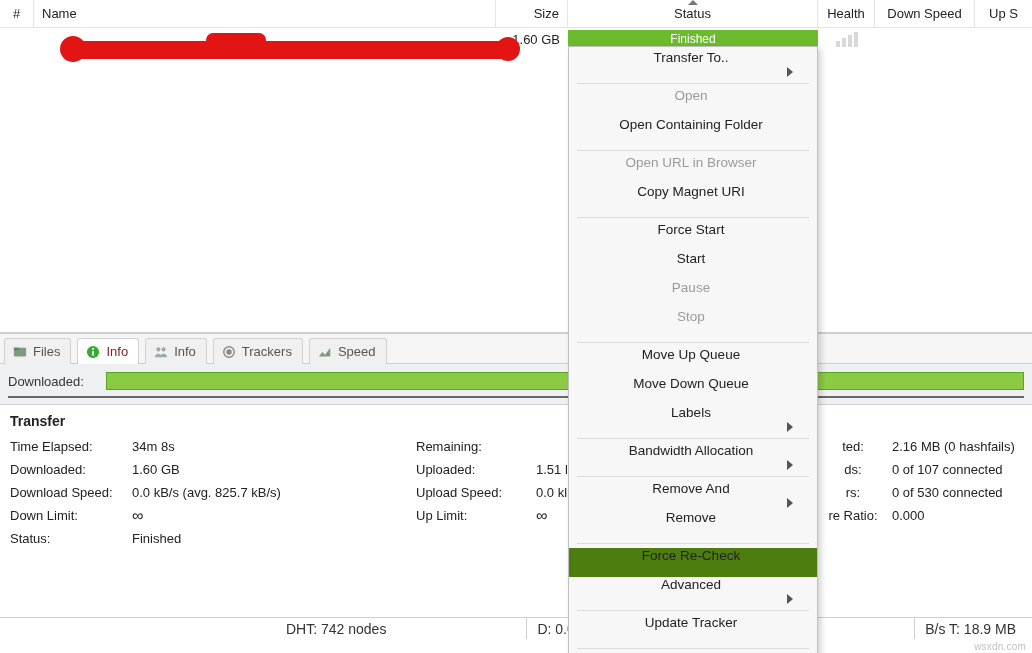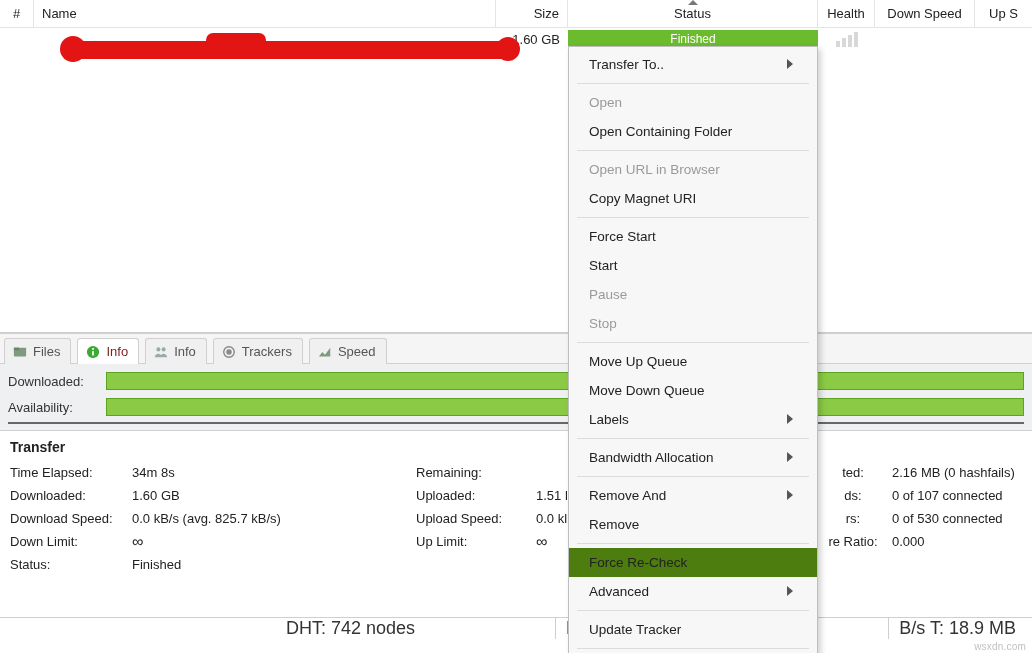--- a/index.html
+++ b/index.html
@@ -140,21 +140,21 @@
   .tcol2 .k { width:120px; }
   .tcol2 .v { width:46px; }
   .tcol3 .k { width:70px; text-align:center; padding-right:8px;}
   .tcol3 .v { }
   .tcol3 { flex: 0 0 200px; }
 
   
   .statusbar {
     position:absolute; left:0; right:0; bottom:14px;
     height:22px; border-top:1px solid #cfcfcf;
-    display:flex; align-items:center; font-size:18px; color:#333;
+    display:flex; align-items:center; font-size:14px; color:#333;
     padding: 0 6px;
   }
   .statusbar .seg { padding:0 10px; border-left:1px solid #cfcfcf; height:100%; display:flex; align-items:center;}
   .statusbar .seg:first-child{border-left:none;}
   .seg.dht { margin-left:270px; }
   .seg.d   { margin-left:130px; }
 
   
   .ctx {
     position:absolute;
@@ -163,20 +163,21 @@
     background:#f7f7f7;
     border:1px solid #bfbfbf;
     box-shadow: 3px 3px 6px rgba(0,0,0,.18);
     padding: 3px 0;
     font-size:13.5px;
     z-index: 50;
   }
   .ctx .item {
     height:29px; display:flex; align-items:center;
     padding: 0 24px 0 20px;
+    flex-direction: column;
   }
   .ctx .item.disabled { color:#9a9a9a; }
   .ctx .item.highlight { background:#4d7c0f; }
   .ctx .sep { height:1px; background:#dcdcdc; margin:4px 8px; }
   .ctx .item .sub { margin-left:auto; color:#555; }
   .ctx .item .sub::after{
     content:''; display:inline-block; width:0;height:0;
     border-top:5px solid transparent; border-bottom:5px solid transparent;
     border-left:6px solid currentColor;
   }
@@ -294,24 +295,20 @@
     </span>
     <span>Speed</span>
   </div>
 </div>
 
 <div class="bars">
   <div class="bars-row">
     <span class="lbl">Downloaded:</span>
     <div class="progress"></div>
   </div>
-  <div class="bars-row">
-    <span class="lbl">Availability:</span>
-    <div class="progress"></div>
-  </div>
   <hr>
 </div>
 
 <div class="transfer-panel">
   <h4>Transfer</h4>
   <div class="transfer-grid">
     <div class="tcol tcol1">
       <div class="trow2">
           <span class="k">Time Elapsed:</span>
           <span class="v">34m 8s</span>

